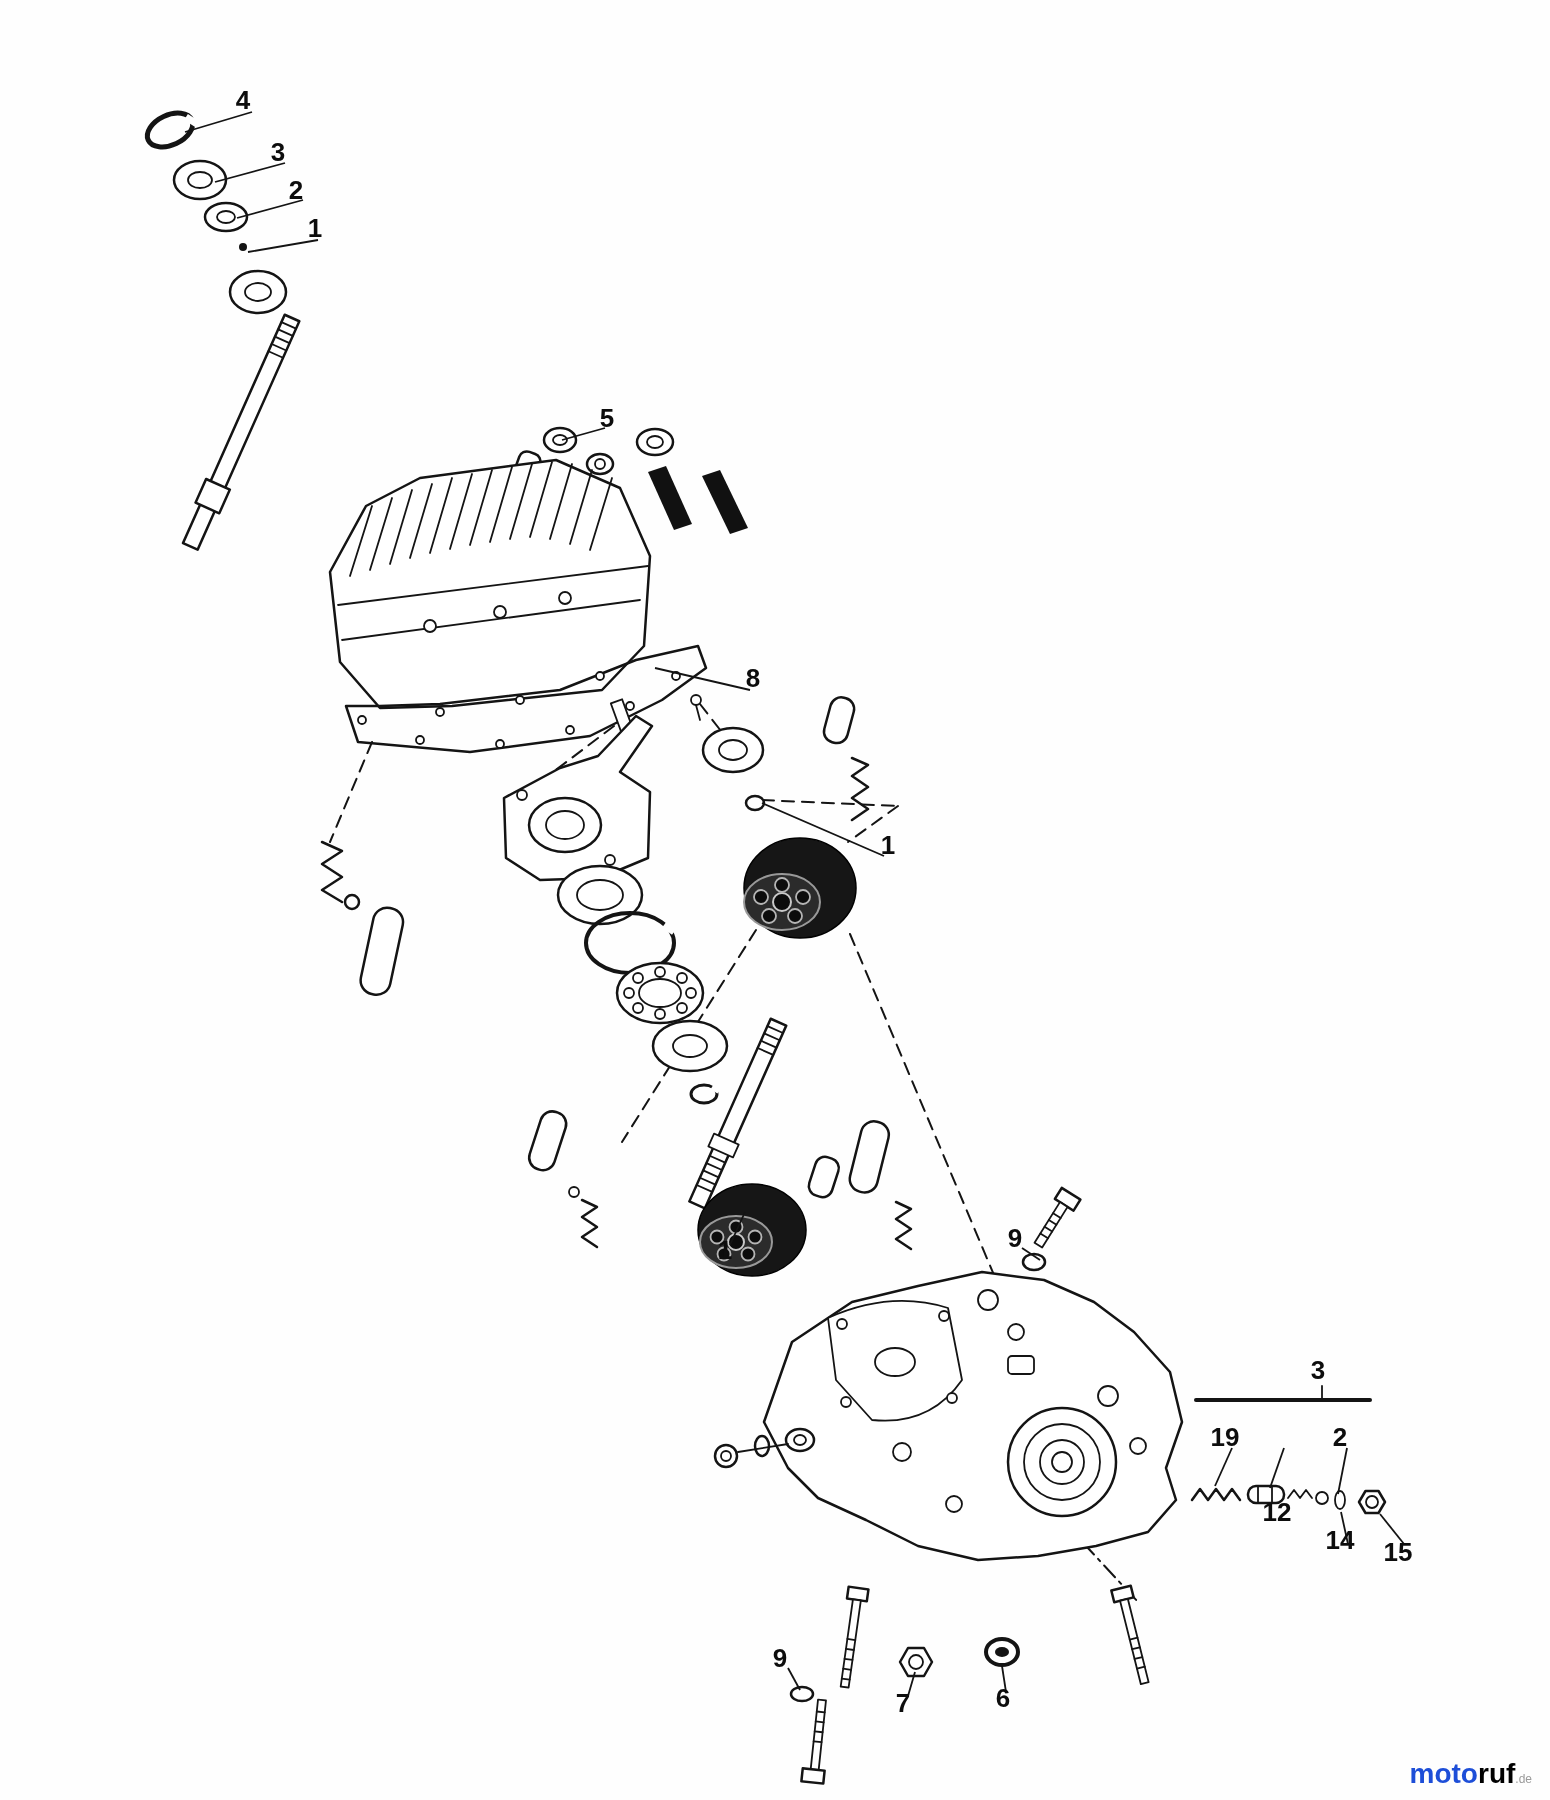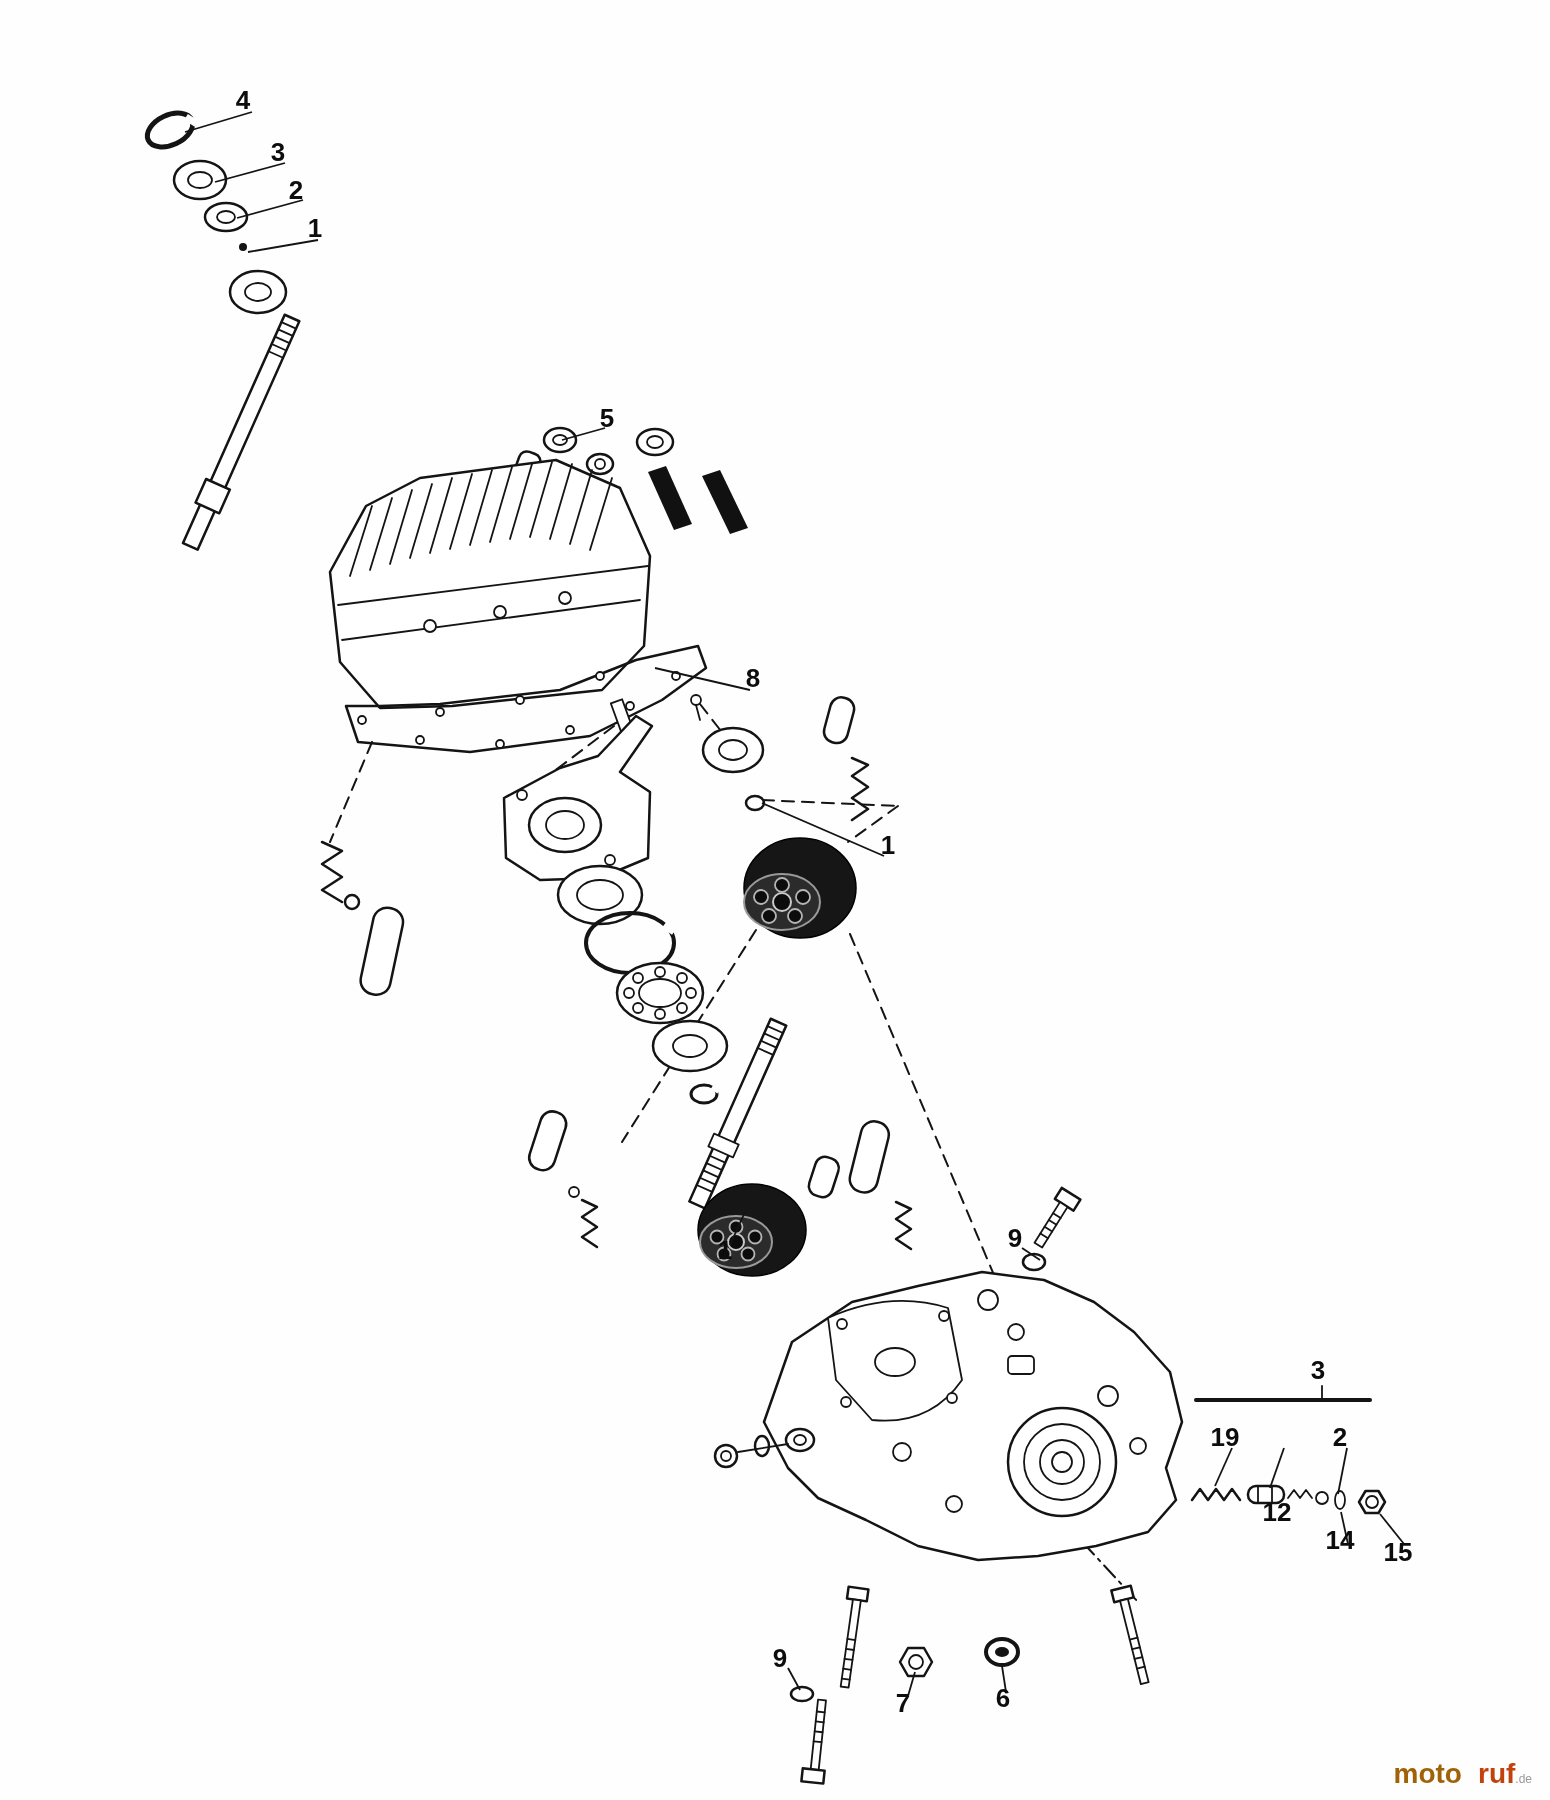--- a/index.html
+++ b/index.html
@@ -28,22 +28,22 @@
     letter-spacing:0;
     user-select:none;
   }
   .watermark{
     position:absolute;
     right:18px;bottom:12px;
     font-weight:bold;
     font-size:28px;
     line-height:1;
   }
-  .wm-a{color:#a16207;}
-  .wm-b{color:#c2410c;margin-left:16px;}
+  .wm-a{color:#1d4ed8;}
+  .wm-b{color:#000000;}
   .wm-c{color:#9a9a9a;font-size:12px;font-weight:normal;}
 </style>
 </head>
 <body>
 
 <div class="stage">
 
 <svg width="1550" height="1800" viewBox="0 0 1550 1800">
 
   <g>

